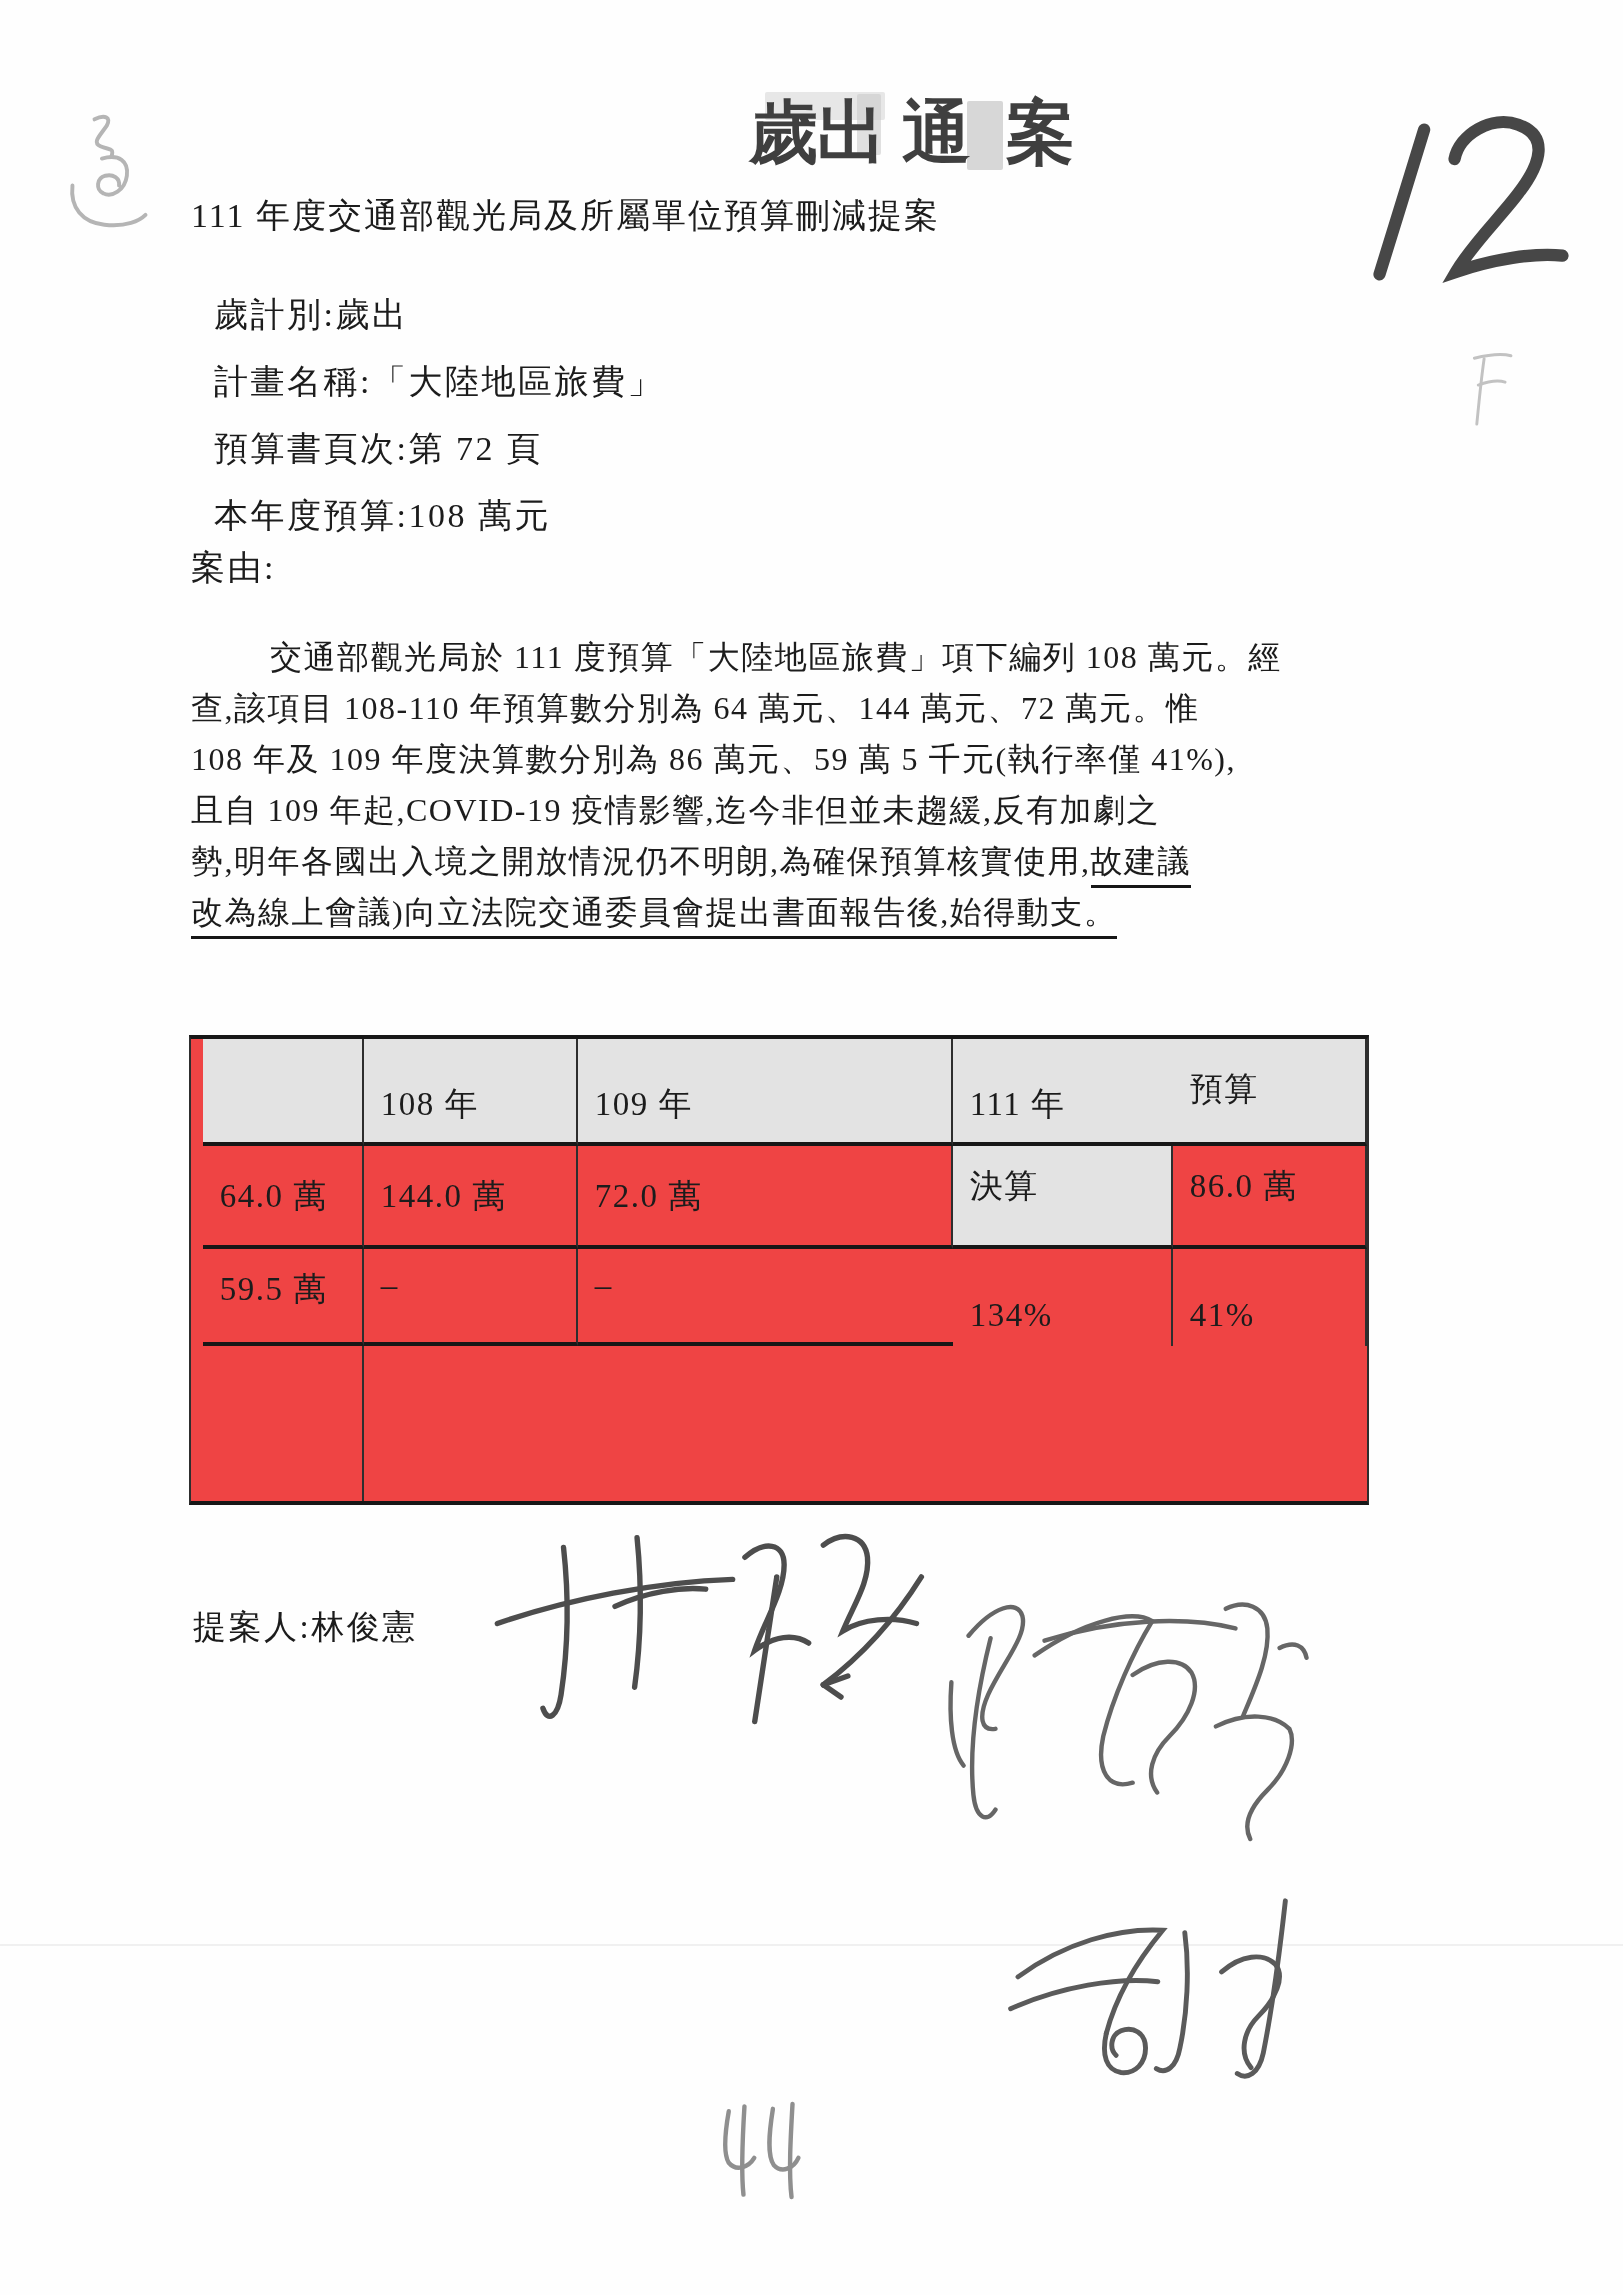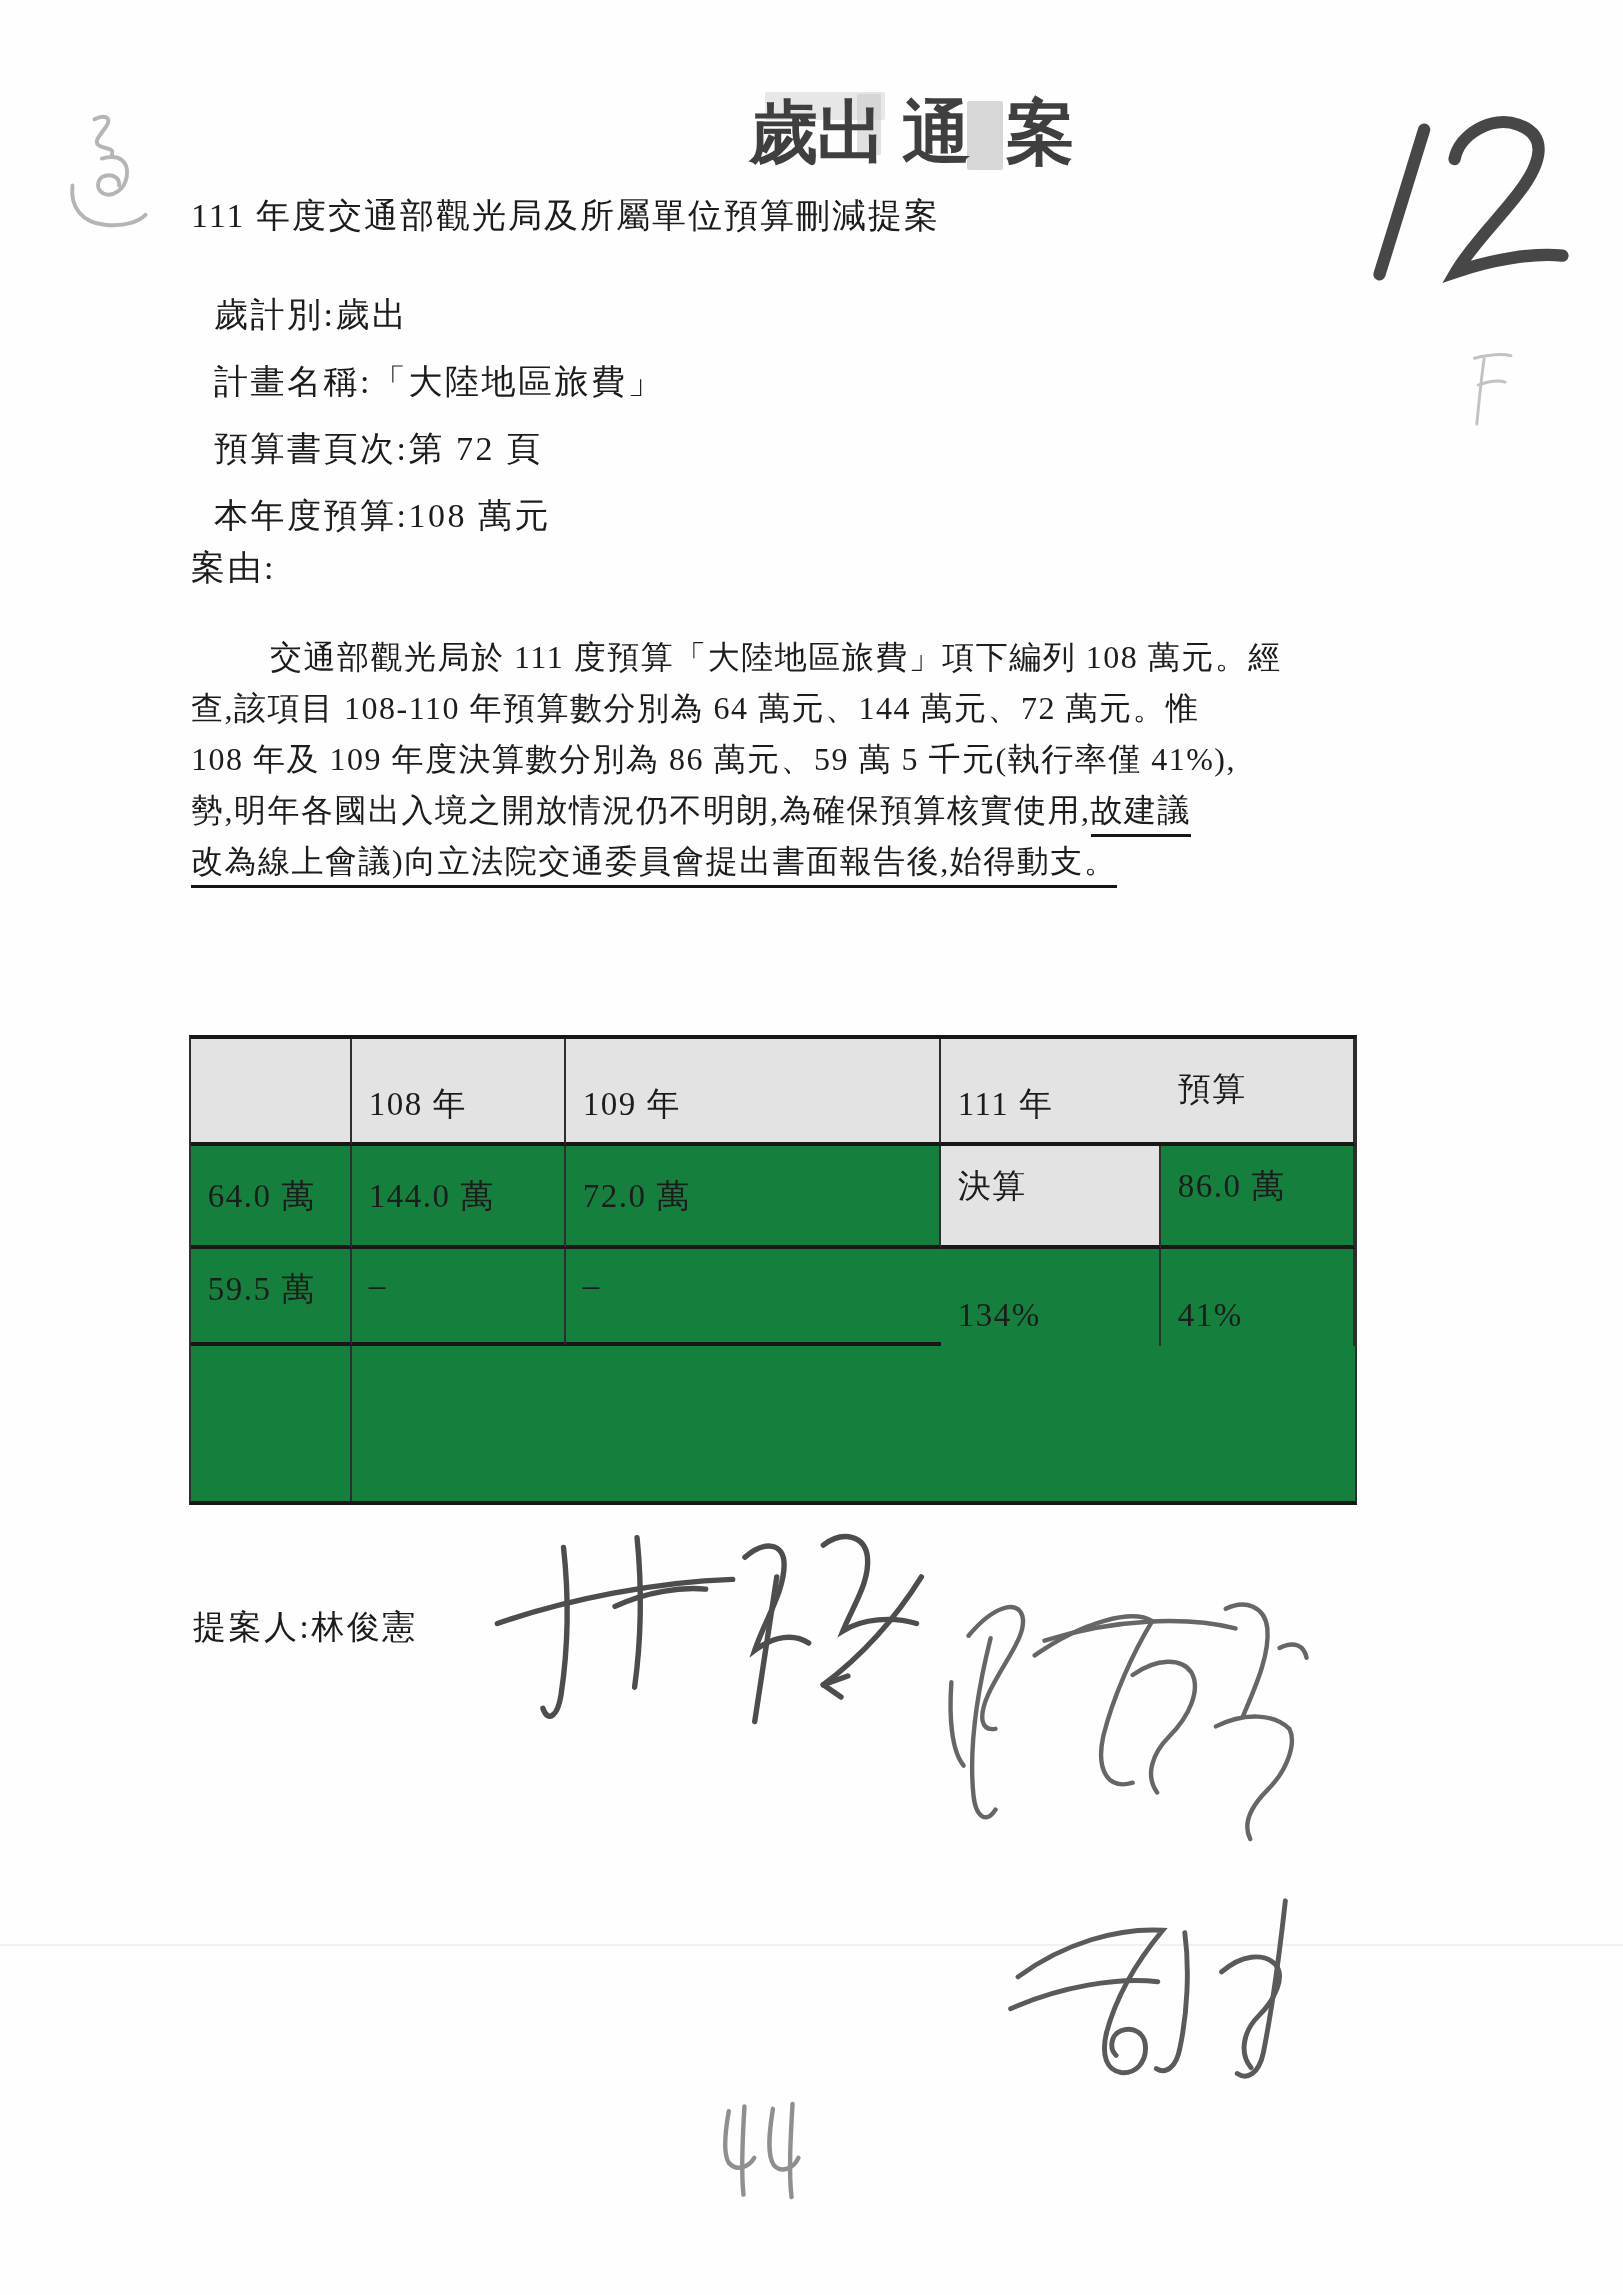--- a/index.html
+++ b/index.html
@@ -35,21 +35,22 @@
   .u{border-bottom:3.4px solid #161616;padding-bottom:5.9px;}
 
   
   .tbl{
     position:absolute;left:189px;top:1035px;
     display:grid;
     grid-template-columns:161px 214px 375px 220px 194px;
     grid-template-rows:107px 103px 97px 155px;
     border-top:4.9px solid #171717;border-bottom:4.9px solid #171717;
     border-left:2px solid #2e2e2e;border-right:2px solid #2e2e2e;
-    background:#15803d;
+    background:#ef4444;
+    padding-left:12px;
   }
   .tbl .c{
     box-sizing:border-box;
     border-right:2px solid #2e2e2e;
     border-bottom:4.4px solid #171717;
     font-size:33px;letter-spacing:1.5px;
     padding-left:16.7px;white-space:nowrap;
   }
   .tbl .cl{border-right:none;}
   .tbl .rl{border-bottom:none;}
@@ -110,20 +111,21 @@
     <div class="nowrap">預算書頁次:第 72 頁</div>
     <div class="nowrap">本年度預算:108 萬元</div>
   </div>
 
   <div class="abs case-label">案由:</div>
 
   <div class="abs para">
     <div class="ln ind"><span>交通部觀光局於 111 度預算「大陸地區旅費」項下編列 108 萬元。經</span><span class="u"></span></div>
     <div class="ln"><span>查,該項目 108-110 年預算數分別為 64 萬元、144 萬元、72 萬元。惟</span><span class="u"></span></div>
     <div class="ln"><span>108 年及 109 年度決算數分別為 86 萬元、59 萬 5 千元(執行率僅 41%),</span><span class="u"></span></div>
+    <div class="ln"><span>且自 109 年起,COVID-19 疫情影響,迄今非但並未趨緩,反有加劇之</span><span class="u"></span></div>
     <div class="ln"><span>勢,明年各國出入境之開放情況仍不明朗,為確保預算核實使用,</span><span class="u">故建議</span></div>
     <div class="ln"><span></span><span class="u">改為線上會議)向立法院交通委員會提出書面報告後,始得動支。</span></div>
   </div>
 
   <div class="tbl">
     <div class="c hd"></div>
     <div class="c hd">108 年</div>
     <div class="c hd">109 年</div>
     <div class="c hd cl">111 年</div>
 

